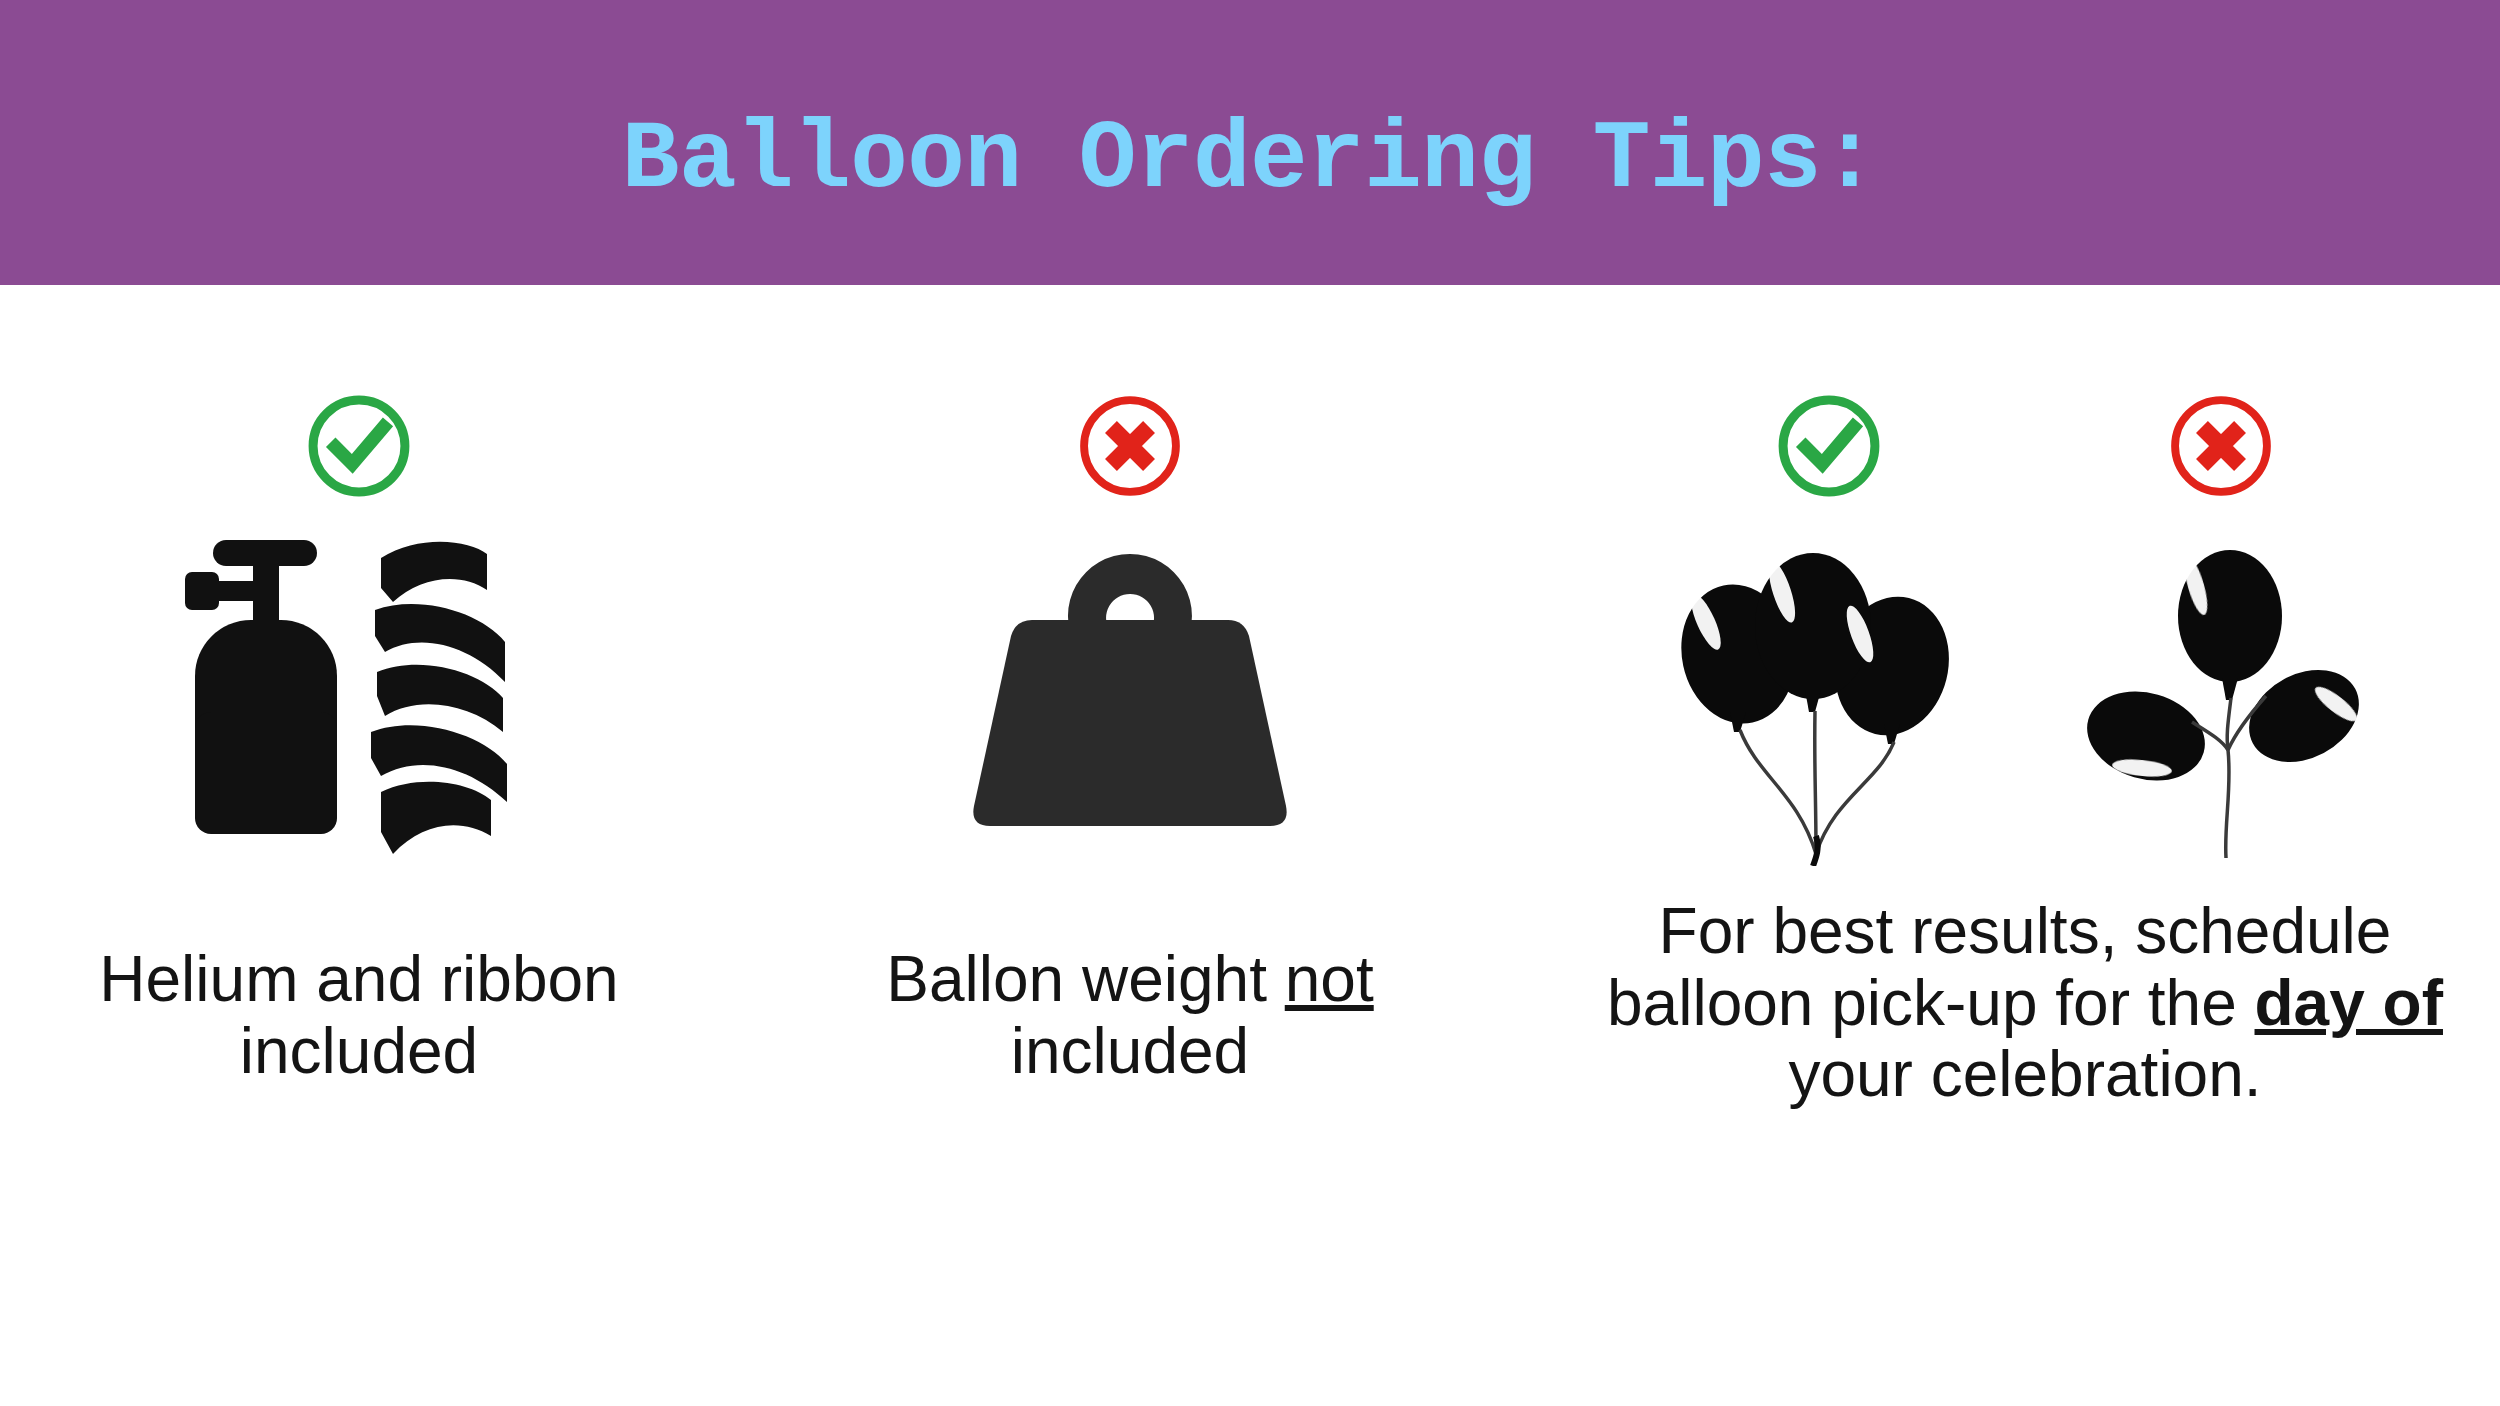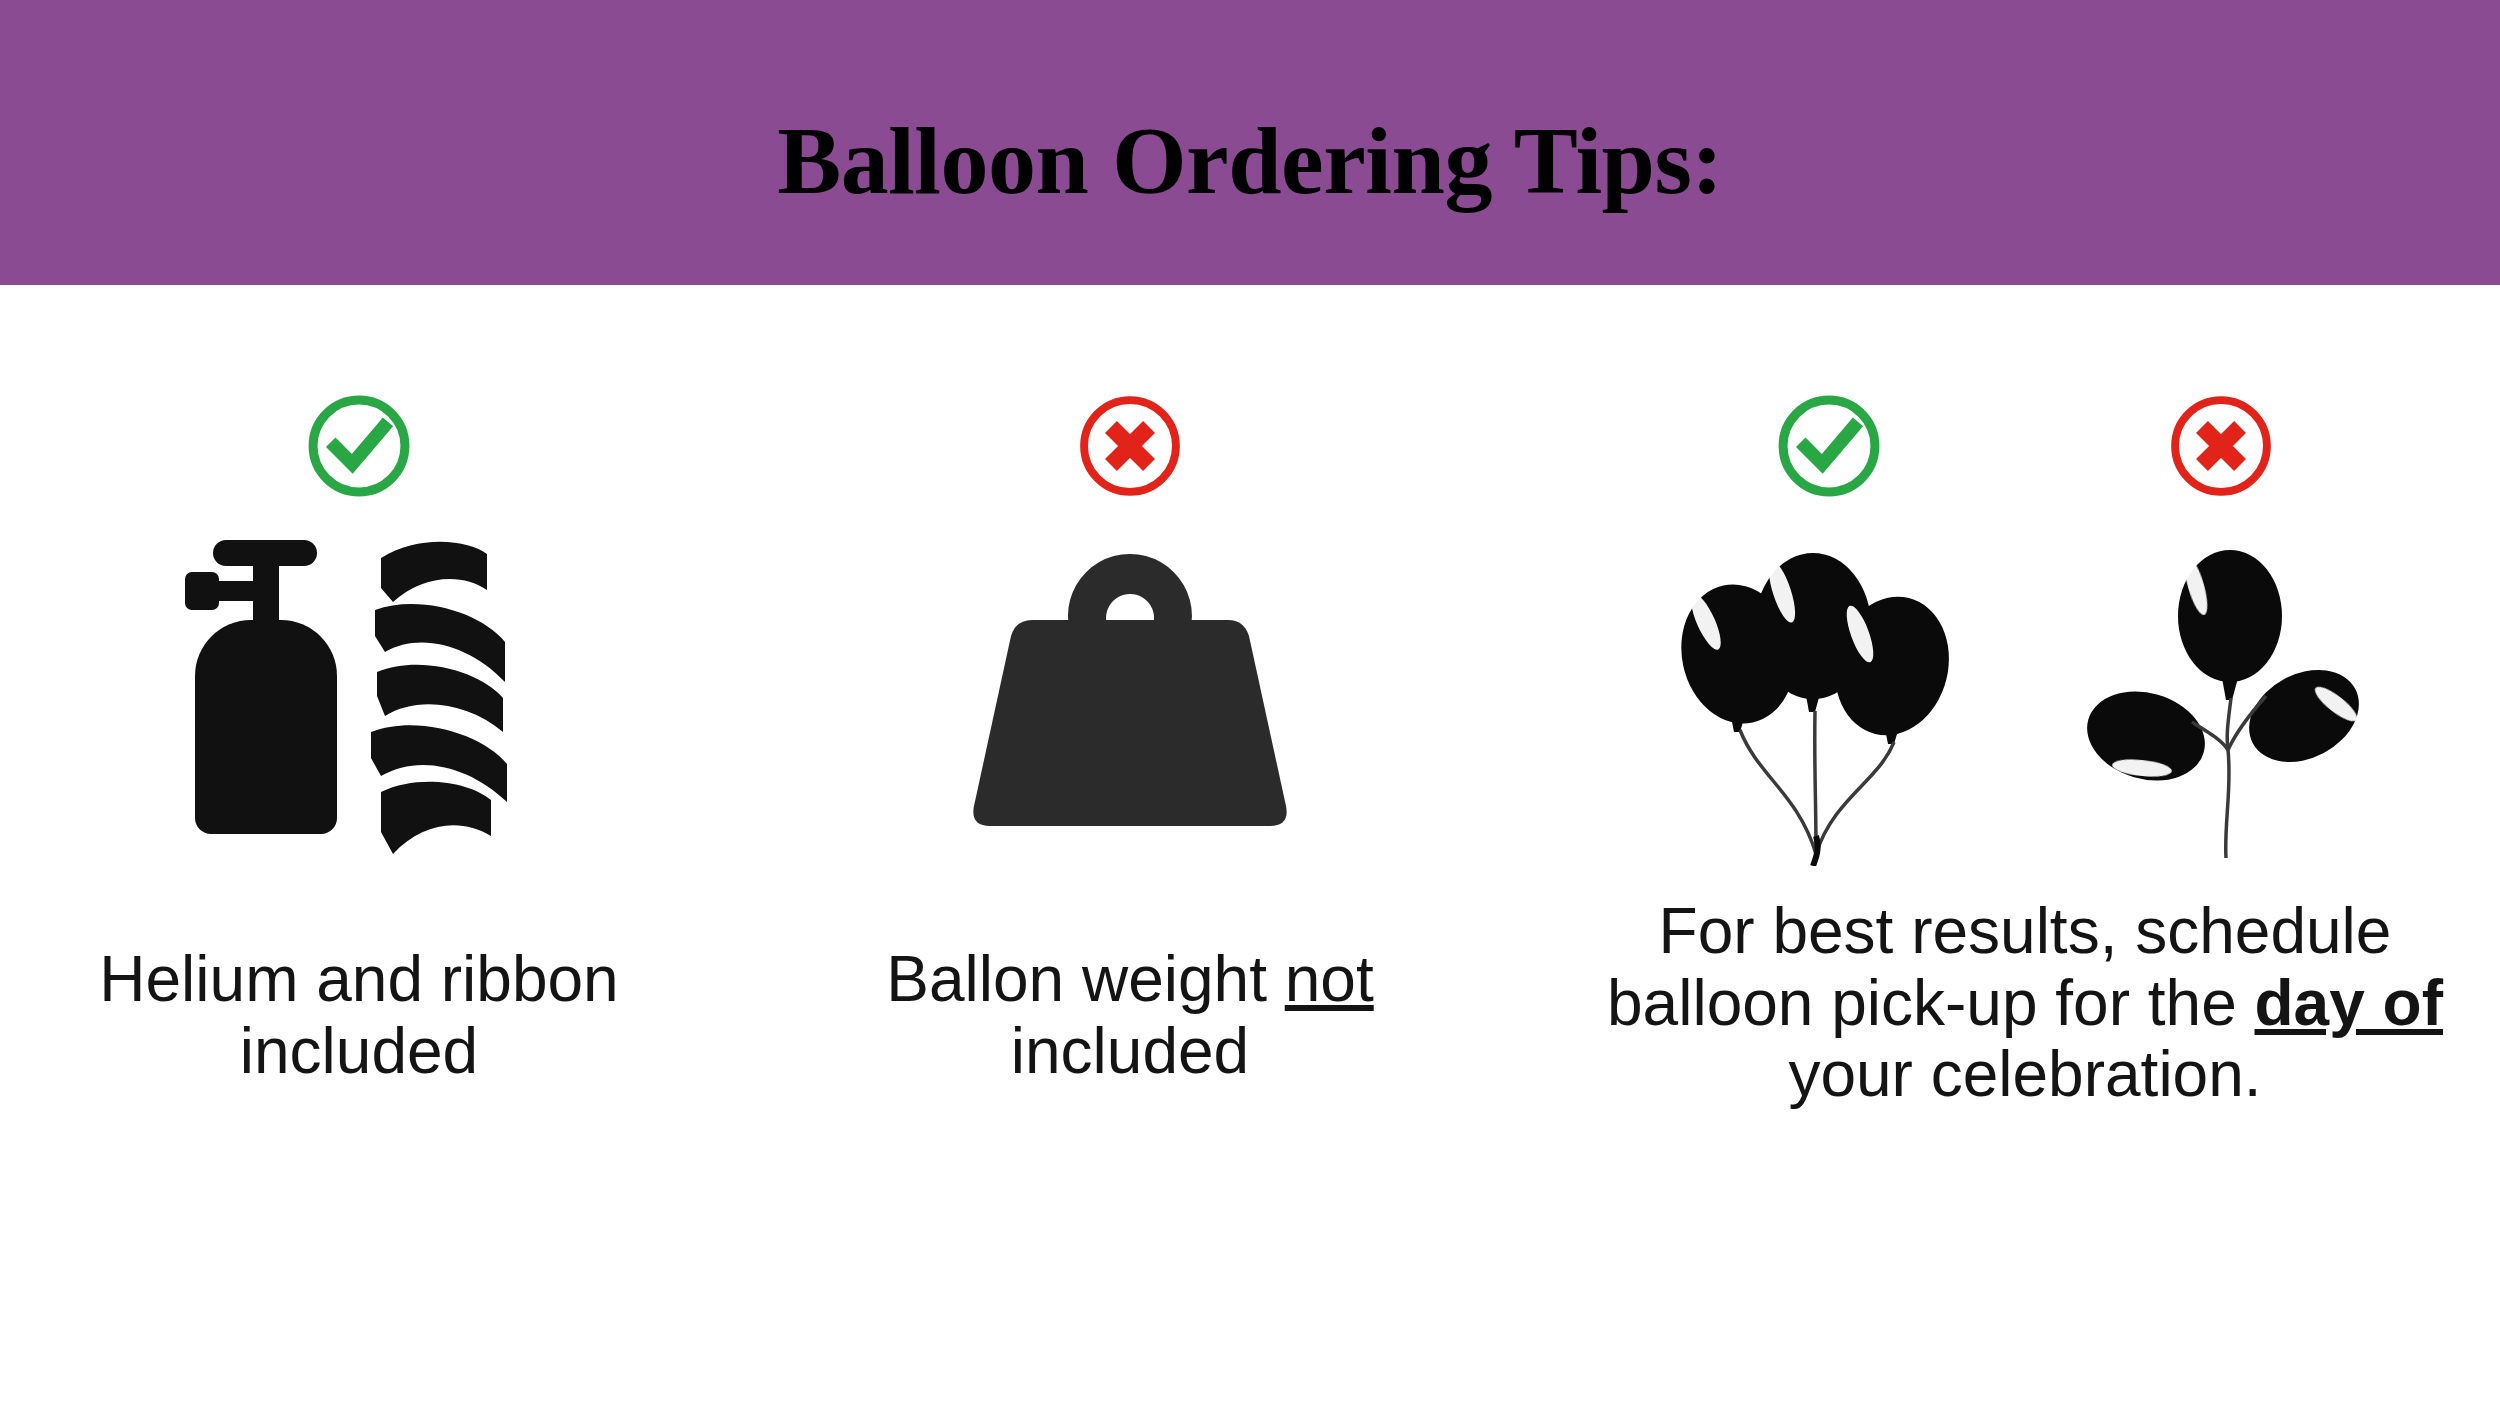--- a/index.html
+++ b/index.html
@@ -29,27 +29,27 @@
     left: 0;
     top: 0;
     width: 2500px;
     height: 285px;
     background: #8B4B93;
     display: flex;
     align-items: center;
     justify-content: center;
   }
   .header-title {
-    color: #000000;
+    color: #7dd3fc;
     font-size: 96px;
     font-weight: 700;
     letter-spacing: -0.5px;
     line-height: 1;
     white-space: nowrap;
-    font-family: Liberation Serif, serif;
+    font-family: Liberation Mono, monospace;
     margin-top: 36px;
   }
 
   
   .columns {
     position: absolute;
     left: 0;
     top: 290px;
     width: 2500px;
     height: 1121px;

